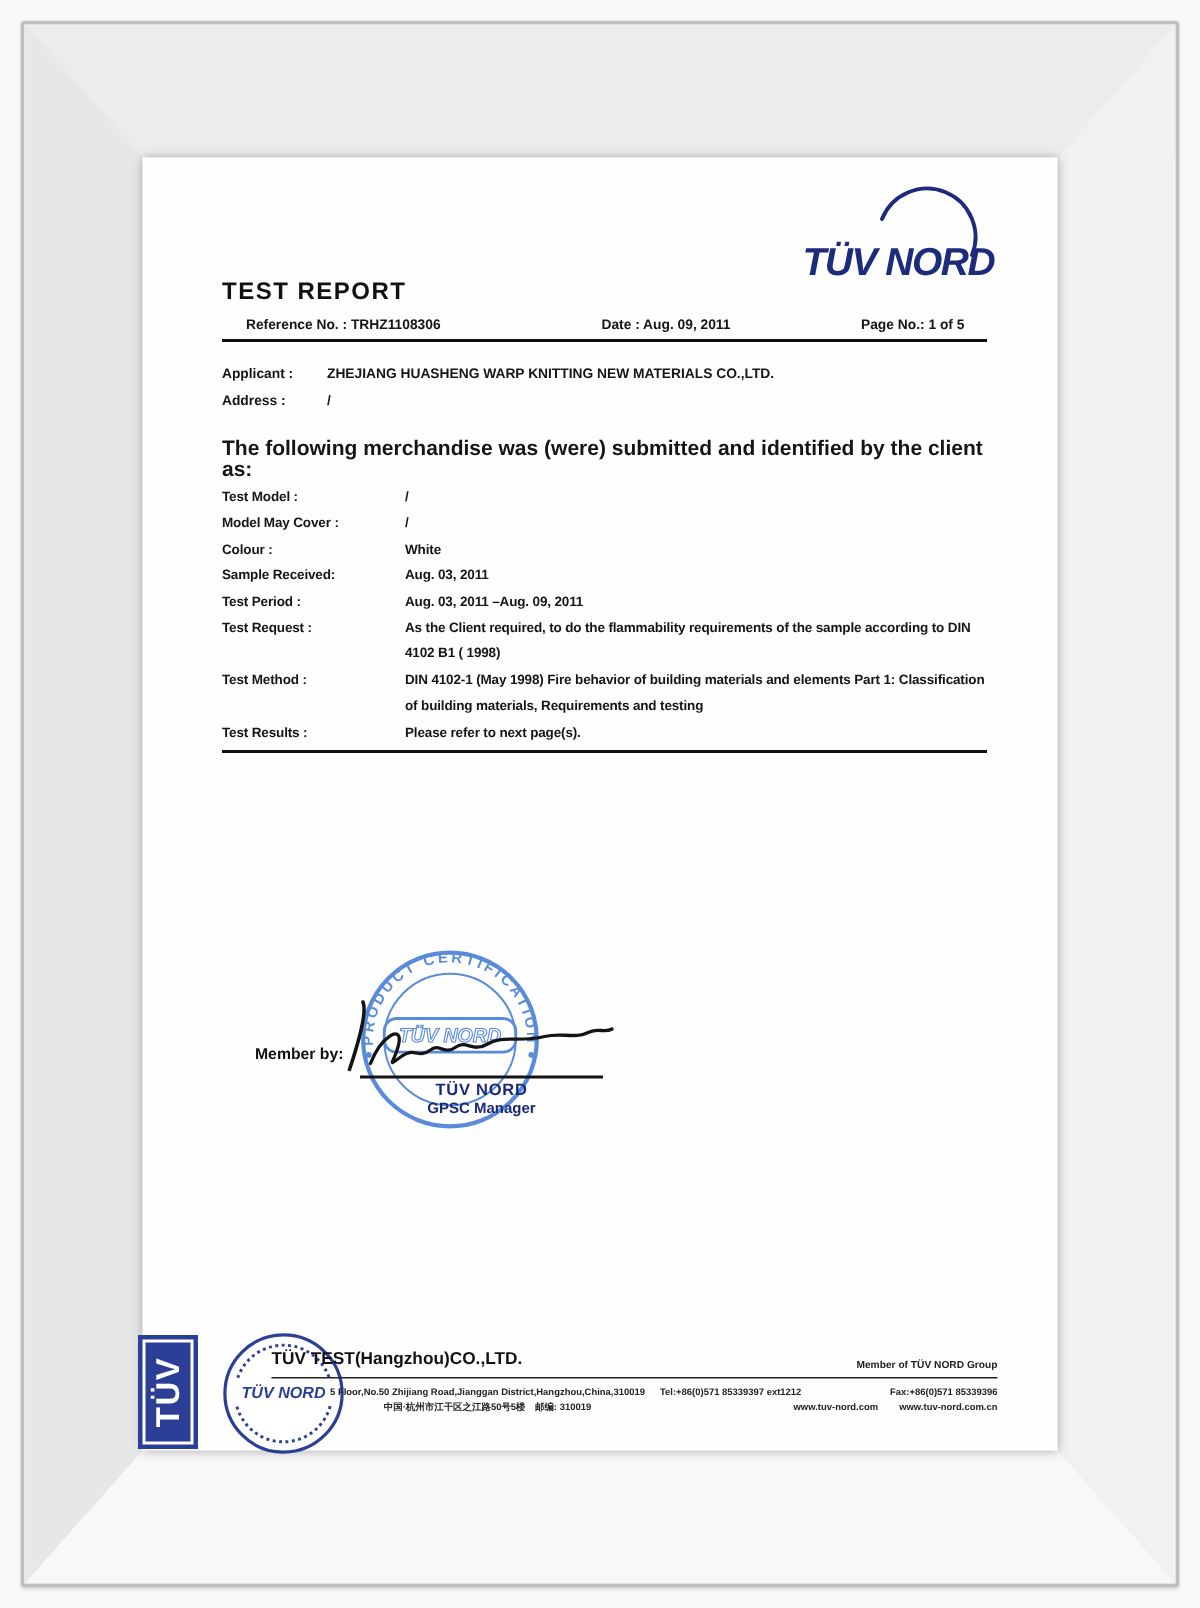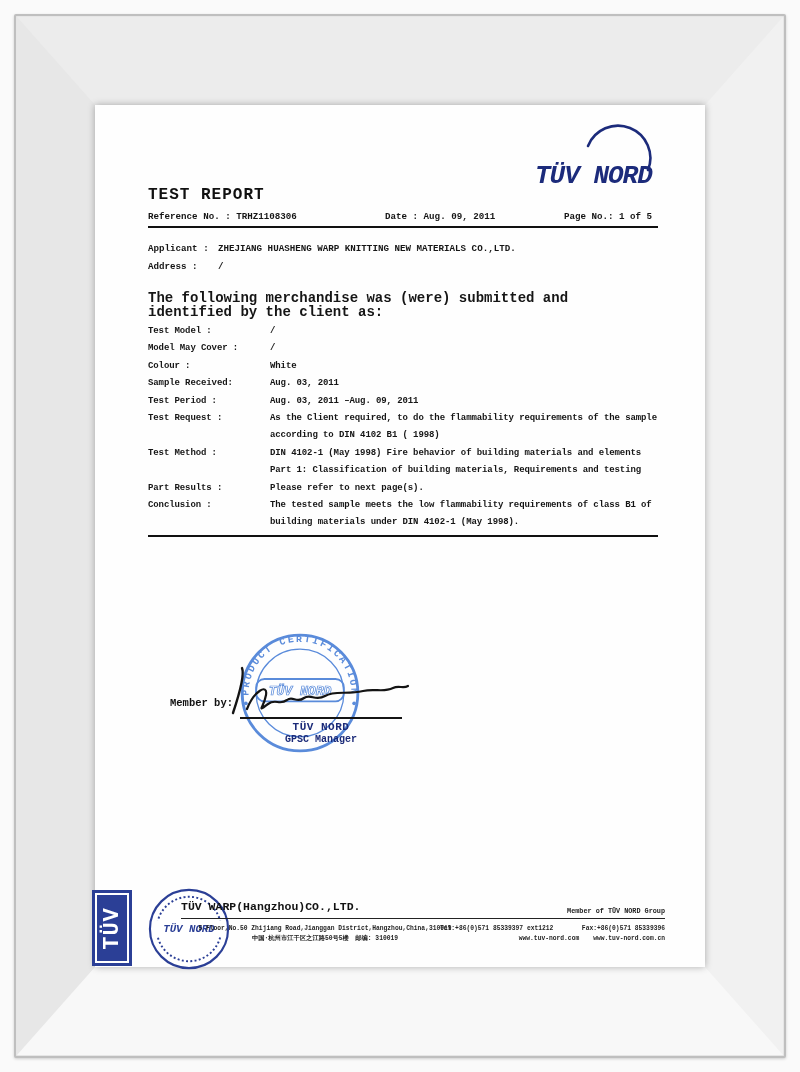--- a/index.html
+++ b/index.html
@@ -16,31 +16,31 @@
   .frame-face{
     position:absolute;left:17px;top:17px;right:17px;bottom:17px;
     border-style:solid;
     border-width:88px 78px 88px 78px;
     border-top-color:#ececec;border-left-color:#e7e7e7;
     border-right-color:#f1f1f1;border-bottom-color:#f8f8f8;
     box-sizing:border-box;background:#fff;
   }
   .paper{
     position:absolute;left:95px;top:105px;width:610px;height:862px;
-    background:#fefefe;box-shadow:0 0 7px rgba(0,0,0,.30);font-family:Liberation Mono, monospace;
+    background:#fefefe;box-shadow:0 0 7px rgba(0,0,0,.30);
   }
   
   .doc{position:absolute;inset:0;color:#151515;font-weight:bold;}
   .content{padding:0 47px 0 53px;}
   .logo{position:absolute;top:8px;right:38px;width:132px;height:78px;}
   .title{margin-top:78px;font-size:16px;letter-spacing:1px;line-height:24px;color:#111;}
   .refrow{display:flex;font-size:9.2px;margin-top:3px;line-height:13px;}
-  .refrow .c1{width:237px;}
+  .refrow .c1{width:237px;margin-left:16px;}
   .refrow .c2{width:173px;}
-  .refrow .c3{flex:1;text-align:center;}
+  .refrow .c3{flex:1;}
   .rule{border-top:2.5px solid #111;margin-top:3px;}
   .who{margin-top:12px;font-size:9.2px;line-height:18px;}
   .who .row{display:flex;}
   .who .lbl{width:70px;}
   .who .val{flex:1;}
   .intro{margin-top:15px;font-size:14px;line-height:14px;}
   .fields{margin-top:4px;font-size:9px;letter-spacing:-0.1px;}
   .frow{display:flex;line-height:17.4px;}
   .frow .lbl{width:122px;flex:none;}
   .frow .val{width:392px;}
@@ -127,26 +127,22 @@
         </div>
         <div class="frow">
           <span class="lbl">Test Request :</span>
           <span class="val">As the Client required, to do the flammability requirements of the sample according to DIN 4102 B1 ( 1998)</span>
         </div>
         <div class="frow">
           <span class="lbl">Test Method :</span>
           <span class="val">DIN 4102-1 (May 1998) Fire behavior of building materials and elements Part 1: Classification of building materials, Requirements and testing</span>
         </div>
         <div class="frow">
-          <span class="lbl">Part Results :</span>
+          <span class="lbl">Test Results :</span>
           <span class="val">Please refer to next page(s).</span>
-        </div>
-        <div class="frow">
-          <span class="lbl">Conclusion :</span>
-          <span class="val">The tested sample meets the low flammability requirements of class B1 of building materials under DIN 4102-1 (May 1998).</span>
         </div>
       </div>
       <div class="rule2"></div>
     </div>
 
     <div class="issued">Member by:</div>
 
     <svg class="stamp" viewBox="0 0 150 150">
       <circle cx="75" cy="75" r="62" fill="none" stroke="#4d82d8" stroke-width="3"></circle>
       <circle cx="75" cy="75" r="47" fill="none" stroke="#4d82d8" stroke-width="1.4"></circle>
@@ -180,21 +176,21 @@
         </div>
       </div>
 
       <svg class="fstamp" viewBox="0 0 86 86">
         <circle cx="43" cy="43" r="40" fill="#fff" stroke="#2b3f96" stroke-width="2.2"></circle>
         <circle cx="43" cy="43" r="33" fill="none" stroke="#2b3f96" stroke-width="2" stroke-dasharray="2 2.4"></circle>
         <rect x="7" y="34" width="72" height="17" fill="#fff"></rect>
         <text x="43" y="46" text-anchor="middle" font-size="11" font-weight="bold" font-style="italic" fill="#2b3f96">TÜV NORD</text>
       </svg>
 
-      <div class="company">TÜV WARP(Hangzhou)CO.,LTD.</div>
+      <div class="company">TÜV TEST(Hangzhou)CO.,LTD.</div>
       <div class="member">Member of TÜV NORD Group</div>
       <div class="fline"></div>
 
       <div class="addr">
         <div>5 Floor,No.50 Zhijiang Road,Jianggan District,Hangzhou,China,310019</div>
         <div>中国·杭州市江干区之江路50号5楼　邮编: 310019</div>
       </div>
 
       <div class="tels">
         <div class="t">

